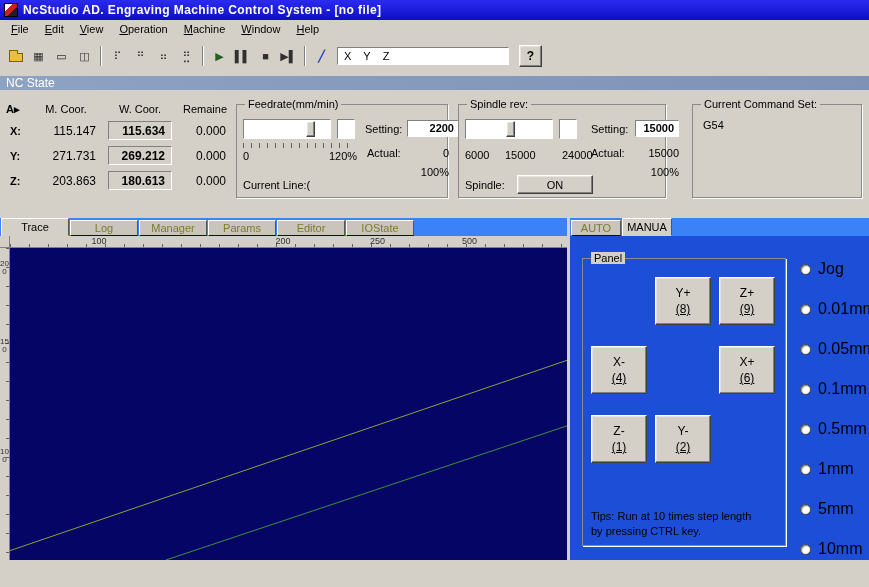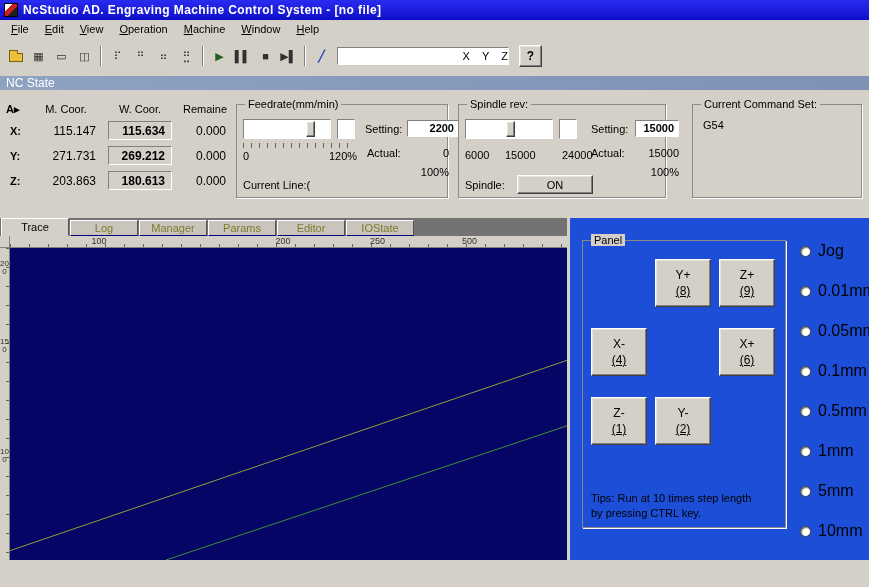--- a/index.html
+++ b/index.html
@@ -16,21 +16,20 @@
   .raised {
     background:#d4d0c8;
     border:1px solid;
     border-color:#ffffff #404040 #404040 #ffffff;
     box-shadow: inset -1px -1px 0 #808080, inset 1px 1px 0 #e8e4dc;
   }
   .sunken {
     background:#fff;
     border:1px solid;
     border-color:#808080 #ffffff #ffffff #808080;
-    justify-content:flex-end;
   }
 
   
   .titlebar {
     height:20px;
     background: linear-gradient(180deg,#2b2bf0 0%,#0d0dc8 100%);
     display:flex; align-items:center; gap:5px; padding:0 4px;
   }
   .appicon {
     width:14px; height:14px; flex:0 0 auto;
@@ -116,21 +115,21 @@
   .rlbl { text-align:right; }
   .onbtn { position:absolute; width:76px; height:19px; display:flex; align-items:center;
            justify-content:center; font-size:11px; }
 
   
   .main { margin-top:13px; height:342px; display:flex; }
   .tracepane { width:567px; display:flex; flex-direction:column; }
   .splitter { width:3px; background:#d4d0c8; }
   .rightpane { flex:1; display:flex; flex-direction:column; }
 
-  .tabstrip { height:18px; background:#737373; display:flex; align-items:flex-end; padding-left:1px; }
+  .tabstrip { height:18px; background:#3b82f6; display:flex; align-items:flex-end; padding-left:1px; }
   .tab {
     height:16px; min-width:68px; margin-right:1px;
     display:flex; align-items:center; justify-content:center;
     font-size:11px; background:#c9c5bd; color:#7c7c2a;
     border:1px solid; border-color:#ffffff #555555 #00007d #ffffff;
   }
   .tab.active { height:18px; background:#d4d0c8; color:#000; border-bottom-color:#d4d0c8; }
   .tab.small { min-width:50px; }
 
   .tracearea { flex:1; display:grid; grid-template-columns:10px 1fr; grid-template-rows:12px 1fr; }
@@ -343,20 +342,24 @@
             <line x1="0" y1="97" x2="100" y2="36" stroke-width="1" vector-effect="non-scaling-stroke" stroke="#8fa035"></line>
             <line x1="28" y1="100" x2="100" y2="57" stroke-width="1" vector-effect="non-scaling-stroke" stroke="#3f8f3f"></line>
           </svg>
         </div>
       </div>
     </div>
 
     <div class="splitter"></div>
 
     <div class="rightpane">
+      <div class="tabstrip">
+        <span class="tab small">AUTO</span>
+        <span class="tab small active">MANUA</span>
+      </div>
       <div class="rightcontent">
 
         <div class="groupbox gb-panel">
           <span class="legend">Panel</span>
           <div class="joggrid">
             <button class="jogbtn raised area-yp">
               <span>Y+</span>
               <span class="jogkey">(8)</span>
             </button>
             <button class="jogbtn raised area-zp">

